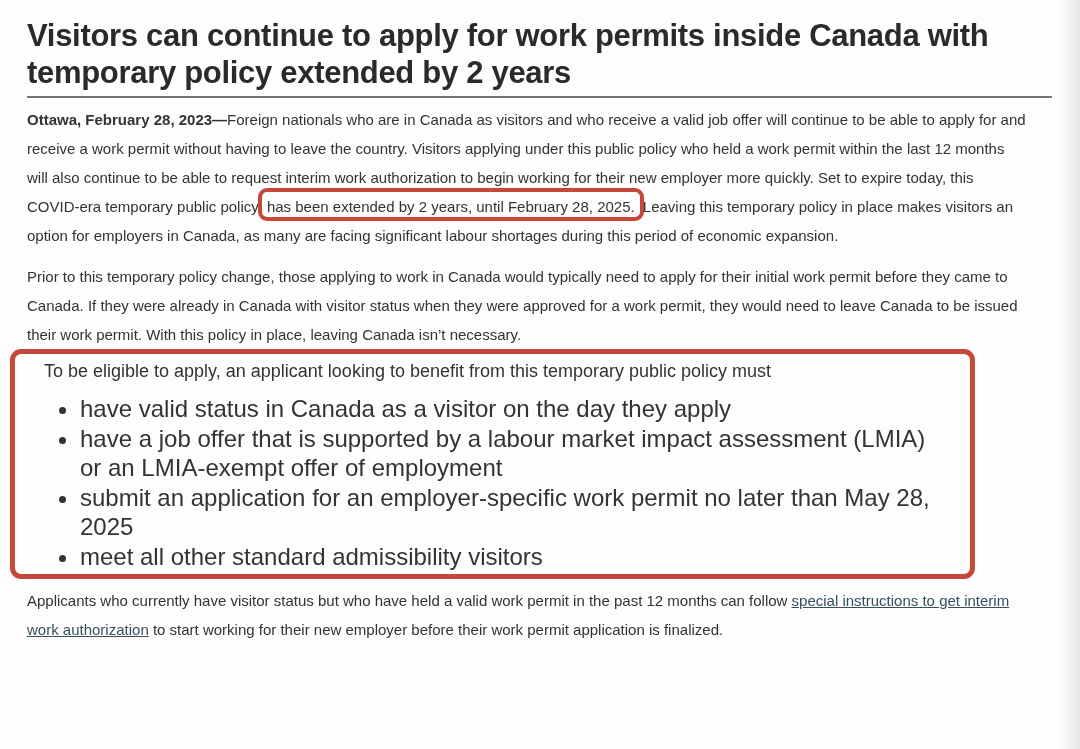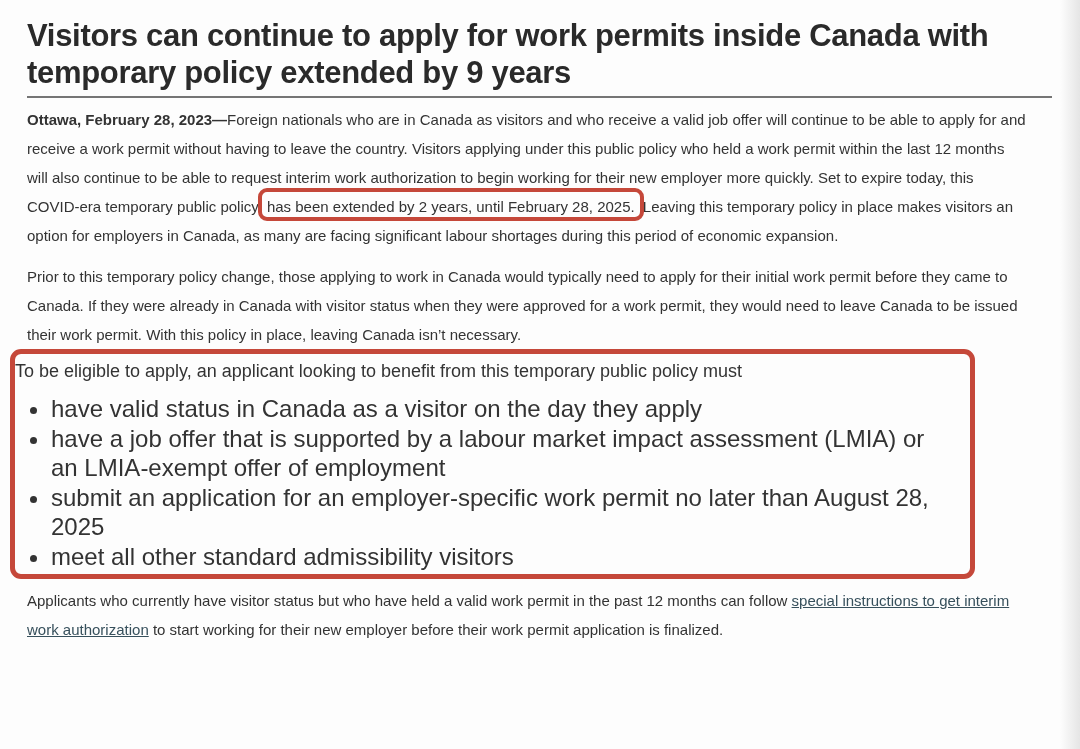--- a/index.html
+++ b/index.html
@@ -27,53 +27,53 @@
   .annotation-inline {
     border: 4px solid var(--annotation_red, #c5483a);
     border-radius: 9px;
     padding: 6px 5px 2px 5px;
     margin: 0 -5px;
   }
   .eligibility-box {
     border: 5px solid var(--annotation_red, #c5483a);
     border-radius: 11px;
     margin: -12px 53px 7px -17px;
-    padding: 1px 20px 1px 0;
+    padding: 1px 20px 1px 29px;
     background: transparent;
   }
   .box-intro { font-size: 18px; line-height: 29px; margin: 2px 0 0 0; }
   .bullets { margin: 8px 0 2px 0; padding: 0 0 0 36px; font-size: 24px; line-height: 29px; }
   .bullets li { margin: 0 0 1px 0; }
   .link { color: var(--link, #37505c); text-decoration: underline; cursor: pointer; }
   .right-shade {
     position: absolute; top: 0; right: 0; bottom: 0; width: 20px;
     background: linear-gradient(to right, rgba(120,120,120,0), rgba(120,120,120,0.18));
     pointer-events: none;
   }
 </style>
 </head>
 <body>
 
 <div class="page">
   <div class="article">
 
-    <h1 class="title">Visitors can continue to apply for work permits inside Canada with temporary policy extended by 9 years</h1>
+    <h1 class="title">Visitors can continue to apply for work permits inside Canada with temporary policy extended by 2 years</h1>
 
     <div class="divider"></div>
 
     <p class="body-p"><span class="dateline">Ottawa, February 28, 2023—</span><span>Foreign nationals who are in Canada as visitors and who receive a valid job offer will continue to be able to apply for and receive a work permit without having to leave the country. Visitors applying under this public policy who held a work permit within the last 12 months will also continue to be able to request interim work authorization to begin working for their new employer more quickly. Set to expire today, this COVID-era temporary public policy </span><span class="annotation-inline">has been extended by 2 years, until February 28, 2025.</span><span> Leaving this temporary policy in place makes visitors an option for employers in Canada, as many are facing significant labour shortages during this period of economic expansion.</span></p>
 
     <p class="body-p">Prior to this temporary policy change, those applying to work in Canada would typically need to apply for their initial work permit before they came to Canada. If they were already in Canada with visitor status when they were approved for a work permit, they would need to leave Canada to be issued their work permit. With this policy in place, leaving Canada isn’t necessary.</p>
 
     <div class="eligibility-box">
       <p class="box-intro">To be eligible to apply, an applicant looking to benefit from this temporary public policy must</p>
       <ul class="bullets">
           <li>have valid status in Canada as a visitor on the day they apply</li>
           <li>have a job offer that is supported by a labour market impact assessment (LMIA) or an LMIA-exempt offer of employment</li>
-          <li>submit an application for an employer-specific work permit no later than August 28, 2025</li>
+          <li>submit an application for an employer-specific work permit no later than May 28, 2025</li>
           <li>meet all other standard admissibility visitors</li>
         </ul>
     </div>
 
     <p class="body-p"><span>Applicants who currently have visitor status but who have held a valid work permit in the past 12 months can follow </span><a class="link" href="#">special instructions to get interim work authorization</a><span> to start working for their new employer before their work permit application is finalized.</span></p>
 
   </div>
   <div class="right-shade"></div>
 </div>
 

